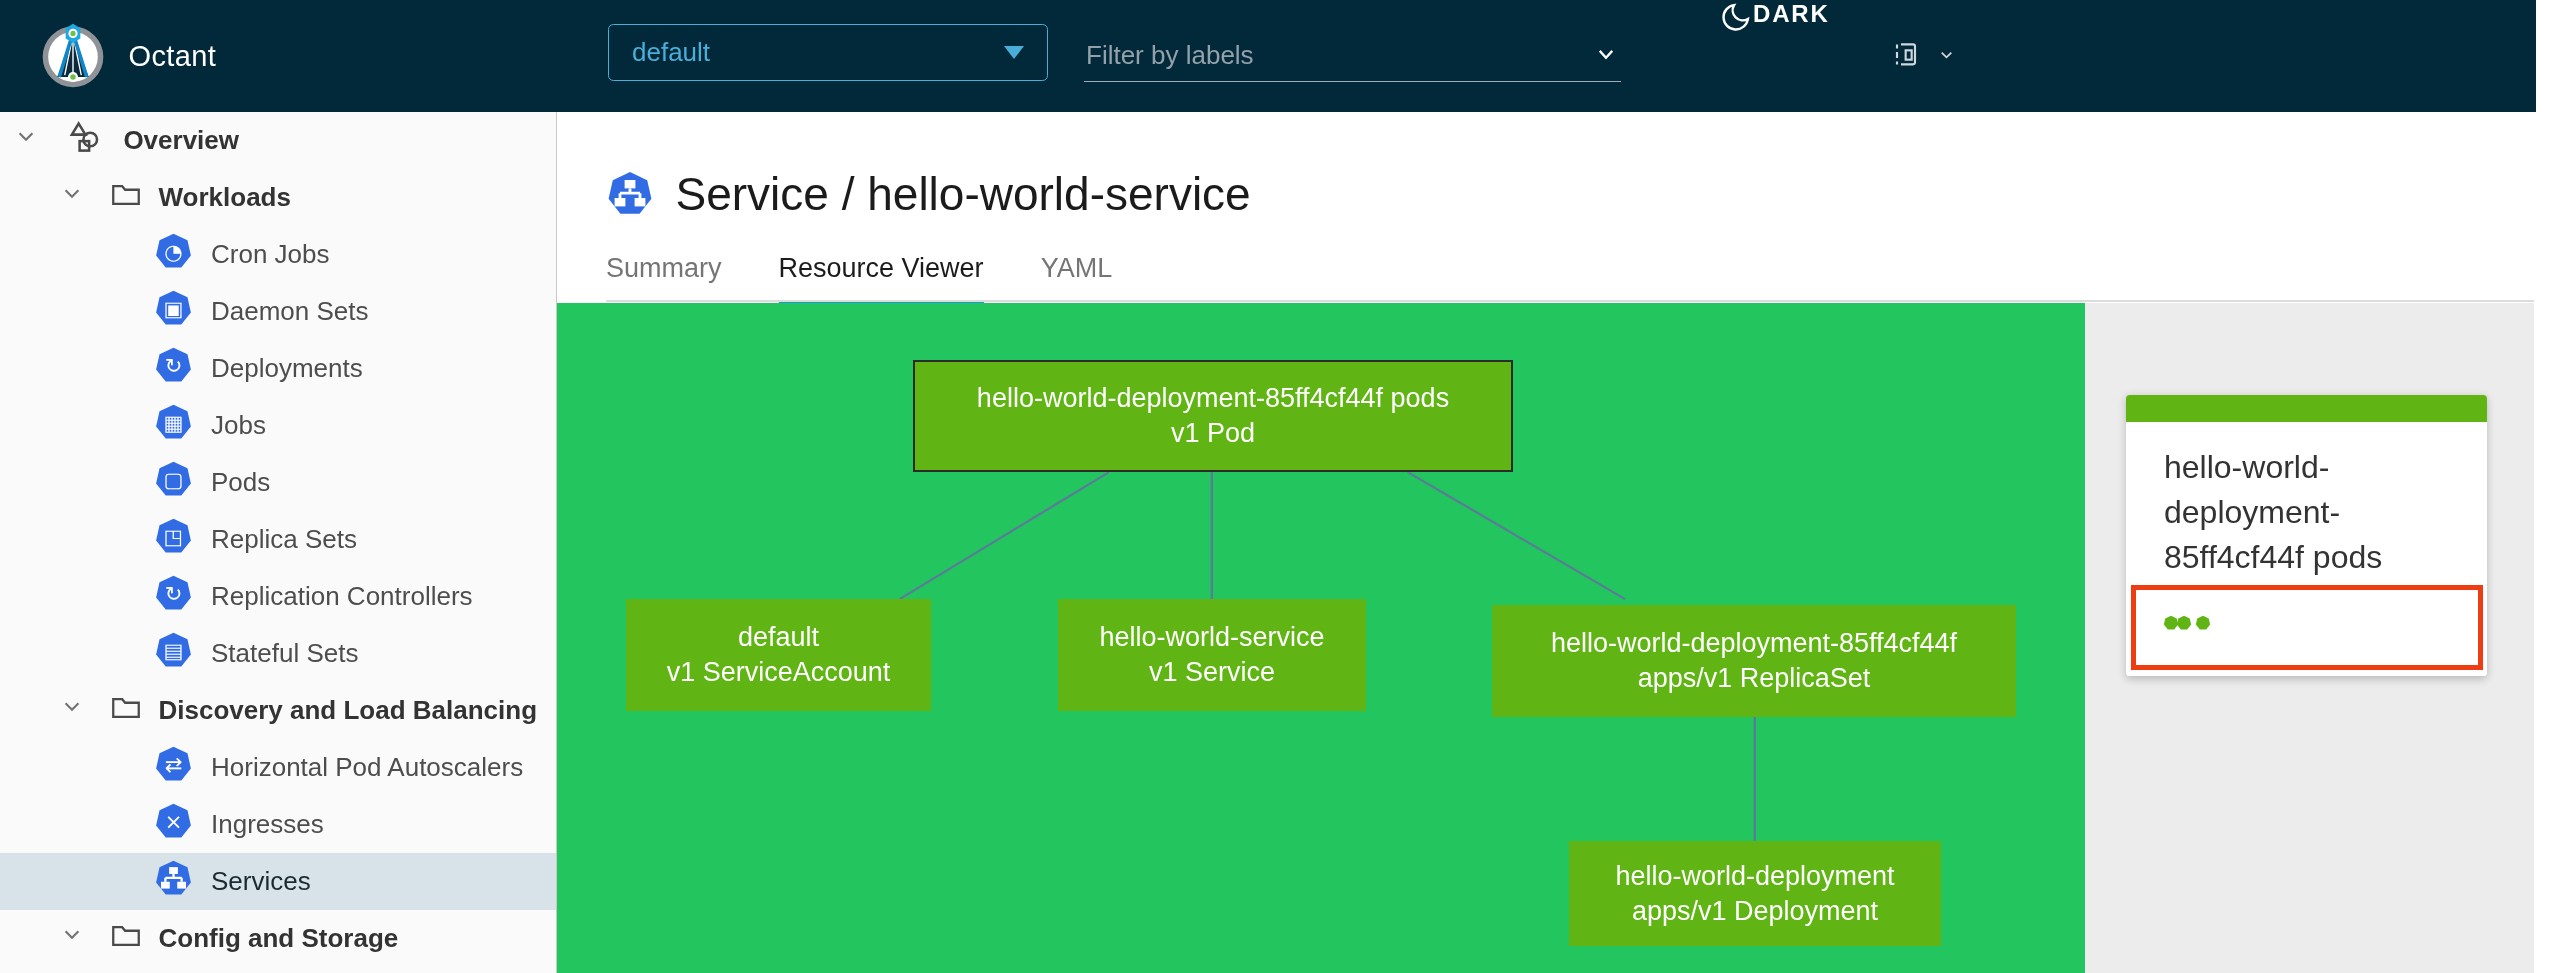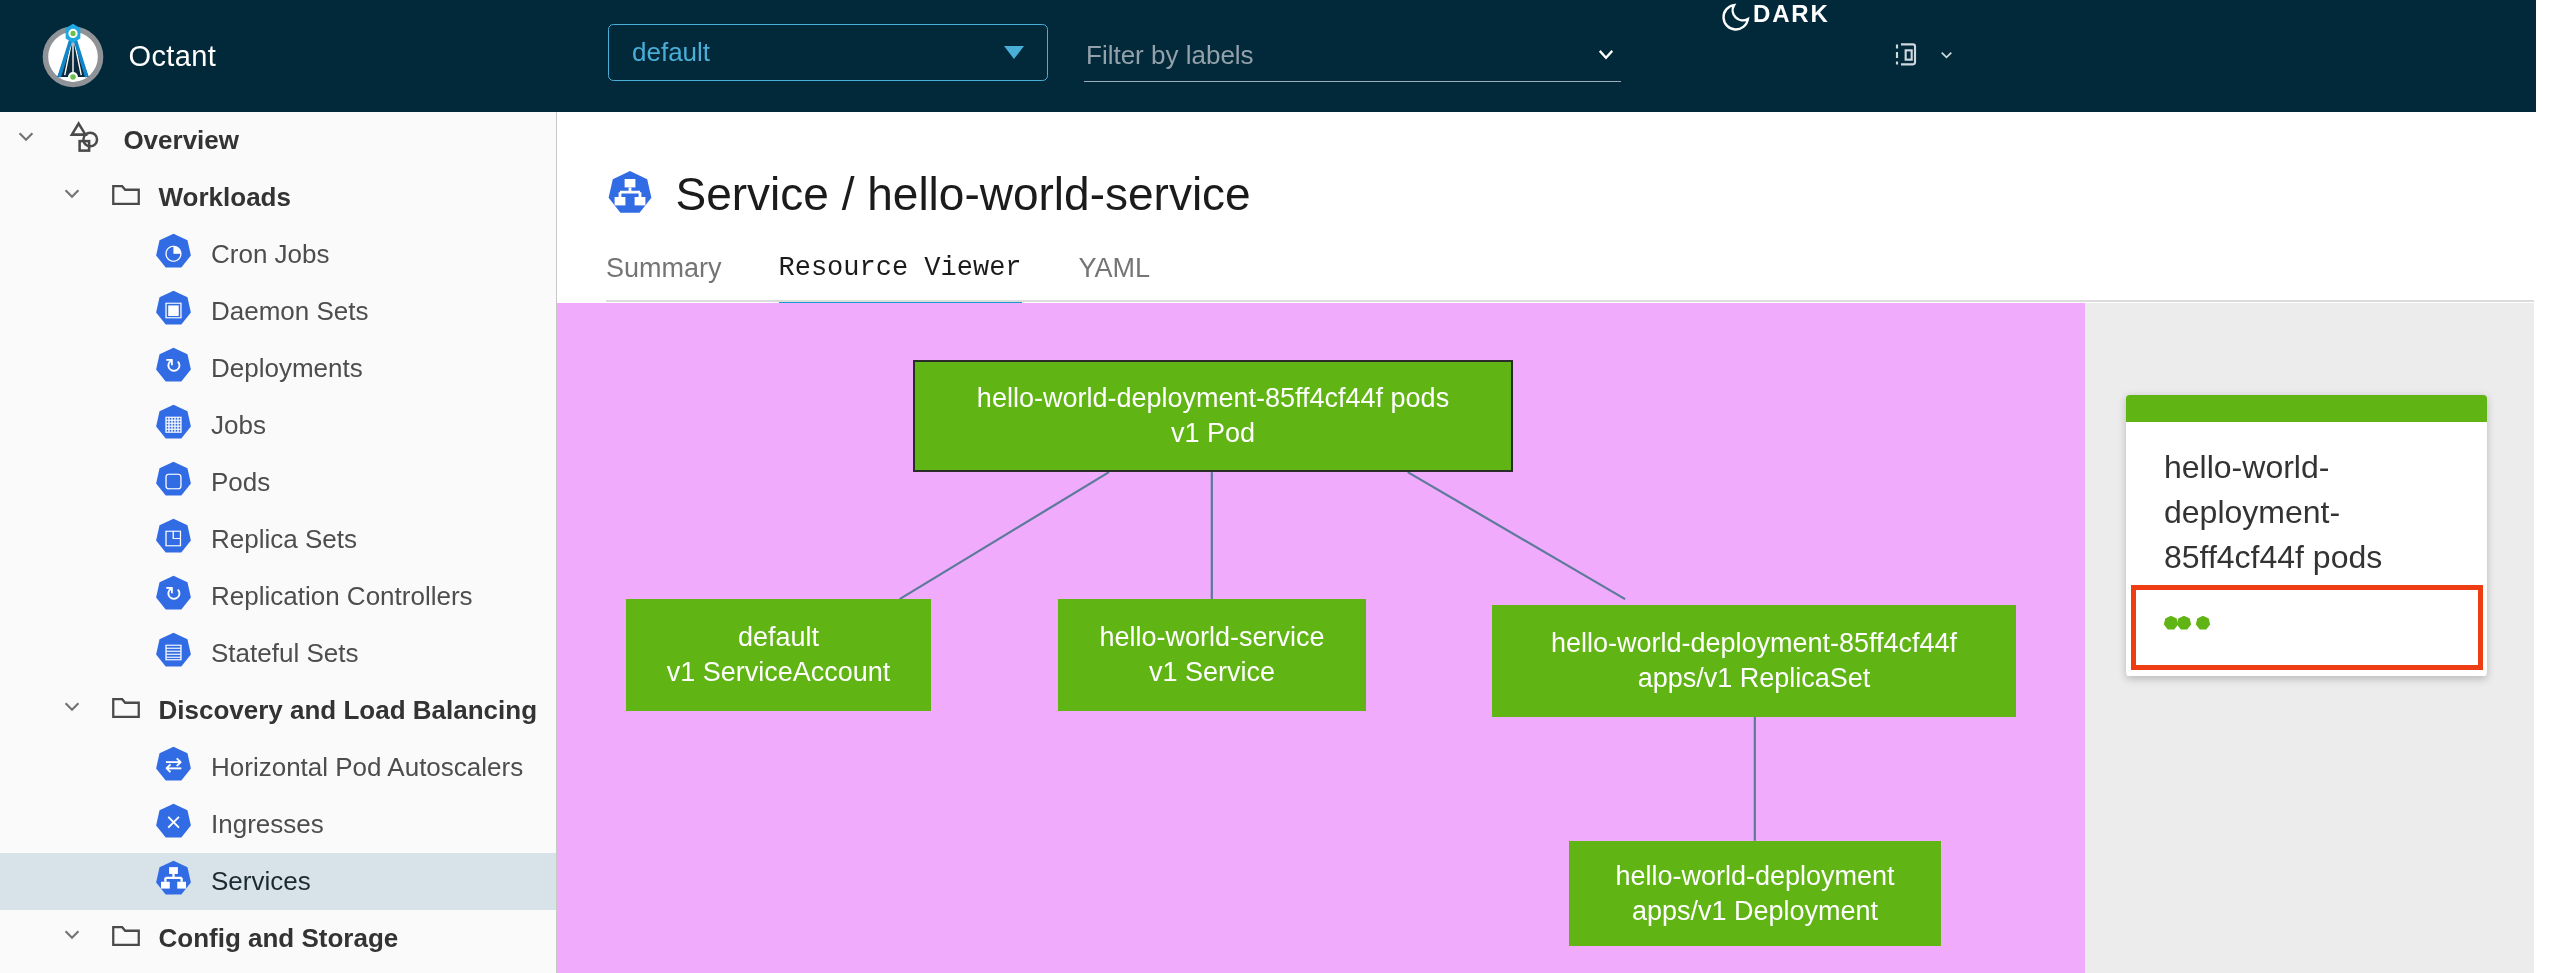--- a/index.html
+++ b/index.html
@@ -35,28 +35,28 @@
   .nav-row.root .nlabel{margin-left:19.7px;font-weight:bold;color:#333;}
   .nav-row.group .chev{margin-left:57px;}
   .nav-row.group .nicon{margin-left:21.5px;}
   .nav-row.group .nlabel{margin-left:16px;font-weight:bold;color:#333;}
   .nav-row.leaf .nicon{margin-left:154px;}
   .nav-row.leaf .nlabel{margin-left:18px;}
   .nav-row.selected{background:#d8e3e9;}
   .nav-row.selected .nlabel{color:#1b2a32;}
   
   .main{position:absolute;left:557px;top:112px;width:2019px;height:861px;background:#fff;}
-  .page-title-row{position:absolute;left:49px;top:55px;display:flex;align-items:center;gap:21.5px;}
+  .page-title-row{position:absolute;left:49px;top:55px;display:flex;align-items:flex-end;gap:21.5px;}
   .page-title{font-size:46px;font-weight:400;color:#1b1b1b;margin:0;}
   .tabs{position:absolute;left:49px;top:141px;display:flex;gap:57px;font-size:27px;color:#757575;}
   .tab{padding-bottom:18px;border-bottom:5.4px solid transparent;cursor:pointer;}
-  .tab.active{color:#1b1b1b;border-bottom-color:#179bd3;font-family:Liberation Mono, monospace;}
+  .tab.active{color:#1b1b1b;border-bottom-color:#179bd3;}
   .tabs-rule{position:absolute;left:49px;top:188px;width:1928px;height:1.8px;background:#dcdcdc;}
   
-  .content{position:absolute;left:0;top:191px;width:1977px;height:671px;background:#f0abfc;}
+  .content{position:absolute;left:0;top:191px;width:1977px;height:671px;background:#22c55e;}
   .edges{position:absolute;left:0;top:0;}
   .gnode{position:absolute;background:#60b515;color:#fff;display:flex;flex-direction:column;
          align-items:center;justify-content:center;text-align:center;font-size:27px;
          line-height:35px;box-sizing:border-box;cursor:pointer;}
   .gnode.bordered{border:2.7px solid #2b2b2b;}
   .node-pod{left:356px;top:57px;width:600px;height:112px;}
   .node-sa{left:69px;top:296px;width:305px;height:112px;}
   .node-svc{left:501px;top:296px;width:308px;height:112px;}
   .node-rs{left:935px;top:302px;width:524px;height:112px;}
   .node-dep{left:1012px;top:538px;width:372px;height:105px;text-align:center;}

